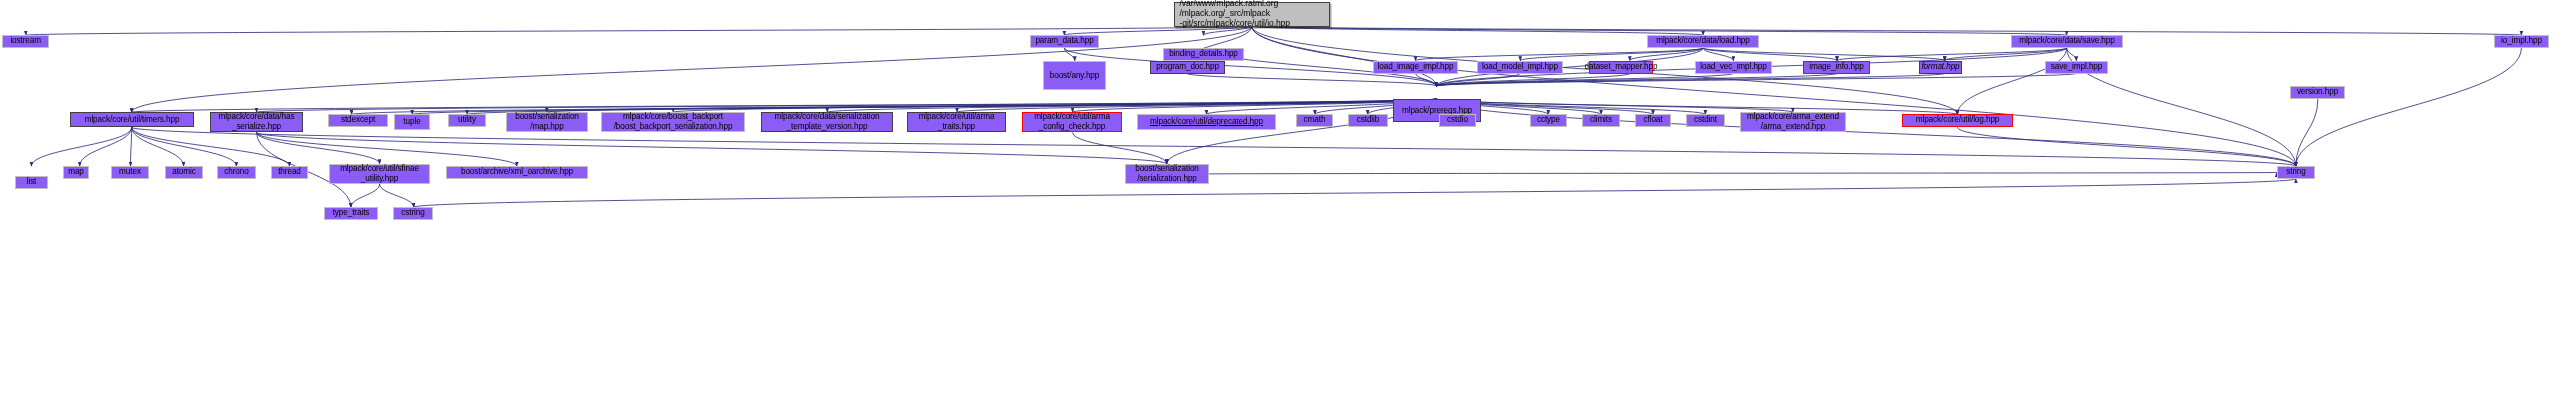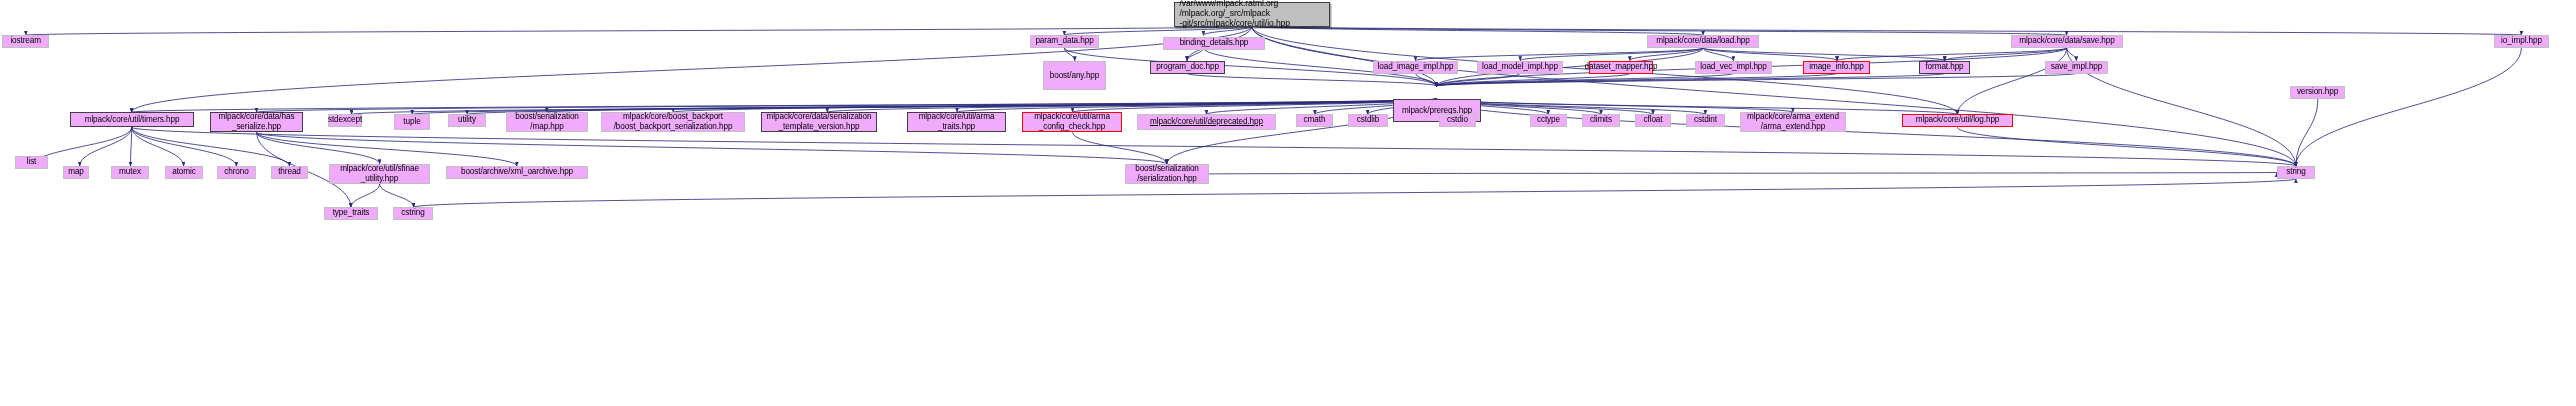--- a/index.html
+++ b/index.html
@@ -24,21 +24,21 @@
     height: 407px;
     pointer-events: none;
   }
   .node {
     position: absolute;
     box-sizing: border-box;
     display: flex;
     align-items: center;
     justify-content: center;
     text-align: center;
-    background: #f0abfc;
+    background: #8b5cf6;
     border: 0.7px solid #c0c0c0;
     color: #000000;
     font-size: 8.2px;
     line-height: 9.7px;
     white-space: pre;
     letter-spacing: -0.1px;
     z-index: 5;
   }
   .node.root {
     background: #bfbfbf;
@@ -143,62 +143,62 @@
       <path d="M3371,64 C3371,135.10000000000002 3069.5,150.89999999999998 3069.5,222" fill="none" stroke="#2a2a7a" stroke-width="1.1" marker-end="url(#arrow)"></path>
       <path d="M1616,232.5 C1616,231.6 3044,231.4 3044,230.5" fill="none" stroke="#2a2a7a" stroke-width="1.1" marker-end="url(#arrow)"></path>
       <path d="M553,277 C553,259.9 3069.5,256.1 3069.5,239" fill="none" stroke="#2a2a7a" stroke-width="1.1" marker-end="url(#arrow)"></path>
     </svg>
 <div class="node root" style="left: 1174px; top: 1.5px; width: 156px; height: 25px;">/var/www/mlpack.ratml.org
 /mlpack.org/_src/mlpack
 -git/src/mlpack/core/util/io.hpp</div>
     <div class="node" style="left: 2.2px; top: 35px; width: 47px; height: 12.7px;">iostream</div>
     <div class="node" style="left: 2494px; top: 35px; width: 55px; height: 12.7px;">io_impl.hpp</div>
     <div class="node" style="left: 1030px; top: 35px; width: 69px; height: 12.7px;">param_data.hpp</div>
-    <div class="node" style="left: 1163px; top: 37px; width: 102px; height: 12.7px;">binding_details.hpp</div>
+    <div class="node" style="left: 1163px; top: 48px; width: 81px; height: 12.7px;">binding_details.hpp</div>
     <div class="node" style="left: 1647px; top: 35px; width: 112px; height: 12.7px;">mlpack/core/data/load.hpp</div>
     <div class="node" style="left: 2011px; top: 35px; width: 112px; height: 12.7px;">mlpack/core/data/save.hpp</div>
     <div class="node" style="left: 1043px; top: 61px; width: 63px; height: 29px;">boost/any.hpp</div>
     <div class="node bold" style="left: 1150px; top: 61px; width: 75px; height: 12.7px;">program_doc.hpp</div>
     <div class="node" style="left: 1373px; top: 61px; width: 85px; height: 12.7px;">load_image_impl.hpp</div>
     <div class="node" style="left: 1477px; top: 61px; width: 86px; height: 12.7px;">load_model_impl.hpp</div>
     <div class="node redline" style="left: 1589px; top: 61px; width: 64px; height: 12.7px;">dataset_mapper.hpp</div>
     <div class="node" style="left: 1695px; top: 61px; width: 77px; height: 12.7px;">load_vec_impl.hpp</div>
     <div class="node redline" style="left: 1803px; top: 61px; width: 67px; height: 12.7px;">image_info.hpp</div>
-    <div class="node bold" style="left: 1919px; top: 61px; width: 51px; height: 12.7px;">format.hpp</div>
+    <div class="node bold" style="left: 1919px; top: 61px; width: 43px; height: 12.7px; font-style: italic;">format.hpp</div>
     <div class="node" style="left: 2045px; top: 61px; width: 63px; height: 12.7px;">save_impl.hpp</div>
     <div class="node" style="left: 2290px; top: 86px; width: 55px; height: 12.7px; text-align: center;">version.hpp</div>
     <div class="node bold" style="left: 1393px; top: 99px; width: 88px; height: 23px;">mlpack/prereqs.hpp</div>
     <div class="node bold" style="left: 70px; top: 112px; width: 124px; height: 15px;">mlpack/core/util/timers.hpp</div>
     <div class="node bold" style="left: 210px; top: 112px; width: 93px; height: 20px;">mlpack/core/data/has
 _serialize.hpp</div>
-    <div class="node" style="left: 328px; top: 114px; width: 34px; height: 12.7px;">stdexcept</div>
+    <div class="node" style="left: 328px; top: 114px; width: 60px; height: 12.7px;">stdexcept</div>
     <div class="node" style="left: 394px; top: 114px; width: 36px; height: 16px;">tuple</div>
     <div class="node" style="left: 448px; top: 114px; width: 38px; height: 12.7px;">utility</div>
     <div class="node" style="left: 506px; top: 112px; width: 82px; height: 20px;">boost/serialization
 /map.hpp</div>
     <div class="node" style="left: 601px; top: 112px; width: 144px; height: 20px;">mlpack/core/boost_backport
 /boost_backport_serialization.hpp</div>
-    <div class="node bold" style="left: 761px; top: 112px; width: 116px; height: 20px;">mlpack/core/data/serialization
+    <div class="node bold" style="left: 761px; top: 112px; width: 132px; height: 20px;">mlpack/core/data/serialization
 _template_version.hpp</div>
     <div class="node bold" style="left: 907px; top: 112px; width: 99px; height: 20px;">mlpack/core/util/arma
 _traits.hpp</div>
     <div class="node redline" style="left: 1022px; top: 112px; width: 100px; height: 20px;">mlpack/core/util/arma
 _config_check.hpp</div>
     <div class="node" style="left: 1137px; top: 114px; width: 139px; height: 16px; text-decoration: underline;">mlpack/core/util/deprecated.hpp</div>
     <div class="node" style="left: 1296px; top: 114px; width: 37px; height: 12.7px;">cmath</div>
     <div class="node" style="left: 1348px; top: 114px; width: 40px; height: 12.7px;">cstdlib</div>
     <div class="node" style="left: 1439px; top: 114px; width: 37px; height: 12.7px;">cstdio</div>
     <div class="node" style="left: 1530px; top: 114px; width: 37px; height: 12.7px;">cctype</div>
     <div class="node" style="left: 1582px; top: 114px; width: 38px; height: 12.7px;">climits</div>
     <div class="node" style="left: 1635px; top: 114px; width: 36px; height: 12.7px;">cfloat</div>
     <div class="node" style="left: 1686px; top: 114px; width: 39px; height: 12.7px;">cstdint</div>
     <div class="node" style="left: 1740px; top: 112px; width: 106px; height: 20px;">mlpack/core/arma_extend
 /arma_extend.hpp</div>
     <div class="node redline" style="left: 1902px; top: 114px; width: 111px; height: 12.7px;">mlpack/core/util/log.hpp</div>
-    <div class="node" style="left: 15px; top: 156px; width: 33px; height: 12.7px;">list</div>
+    <div class="node" style="left: 15px; top: 176px; width: 33px; height: 12.7px;">list</div>
     <div class="node" style="left: 63px; top: 166px; width: 26px; height: 12.7px;">map</div>
     <div class="node" style="left: 111px; top: 166px; width: 38px; height: 12.7px;">mutex</div>
     <div class="node" style="left: 165px; top: 166px; width: 38px; height: 12.7px;">atomic</div>
     <div class="node" style="left: 217px; top: 166px; width: 39px; height: 12.7px;">chrono</div>
     <div class="node" style="left: 271px; top: 166px; width: 37px; height: 12.7px;">thread</div>
     <div class="node" style="left: 329px; top: 164px; width: 101px; height: 20px;">mlpack/core/util/sfinae
 _utility.hpp</div>
     <div class="node" style="left: 446px; top: 166px; width: 142px; height: 12.7px;">boost/archive/xml_oarchive.hpp</div>
     <div class="node" style="left: 1125px; top: 164px; width: 84px; height: 20px;">boost/serialization
 /serialization.hpp</div>

